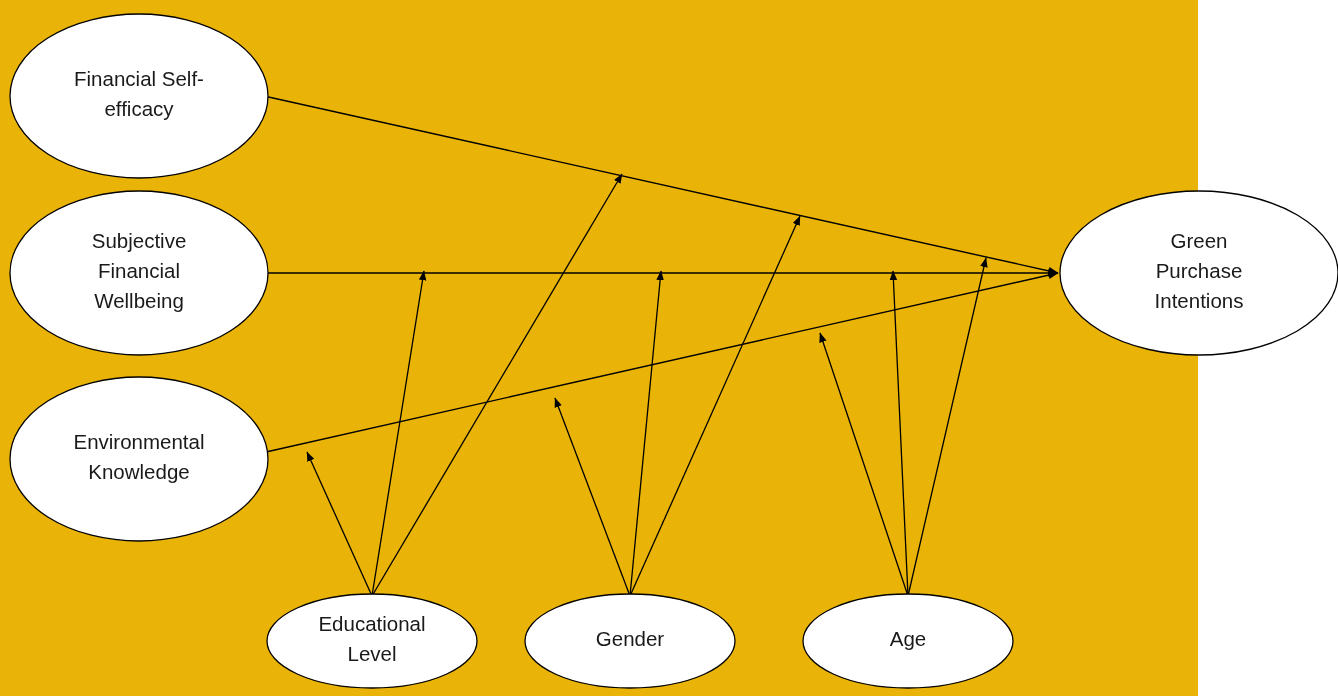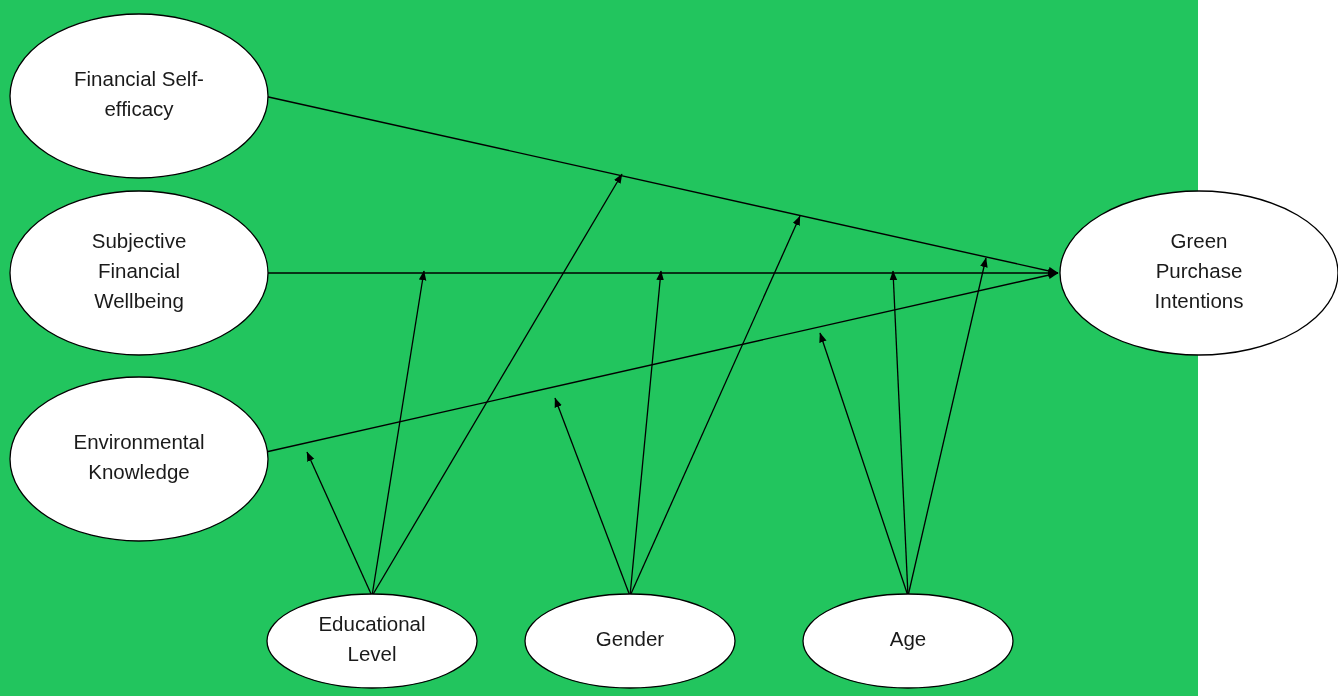--- a/index.html
+++ b/index.html
@@ -10,21 +10,21 @@
   body {
     width: 1338px;
     height: 696px;
     font-family: "Liberation Sans", sans-serif;
     overflow: hidden;
   }
   #diagram-root {
     position: relative;
     width: 1198px;
     height: 696px;
-    background: #22c55e;
+    background: #eab308;
   }
   svg#model-canvas {
     position: absolute;
     top: 0;
     left: 0;
     width: 1338px;
     height: 696px;
     display: block;
   }
   .node-ellipse {

